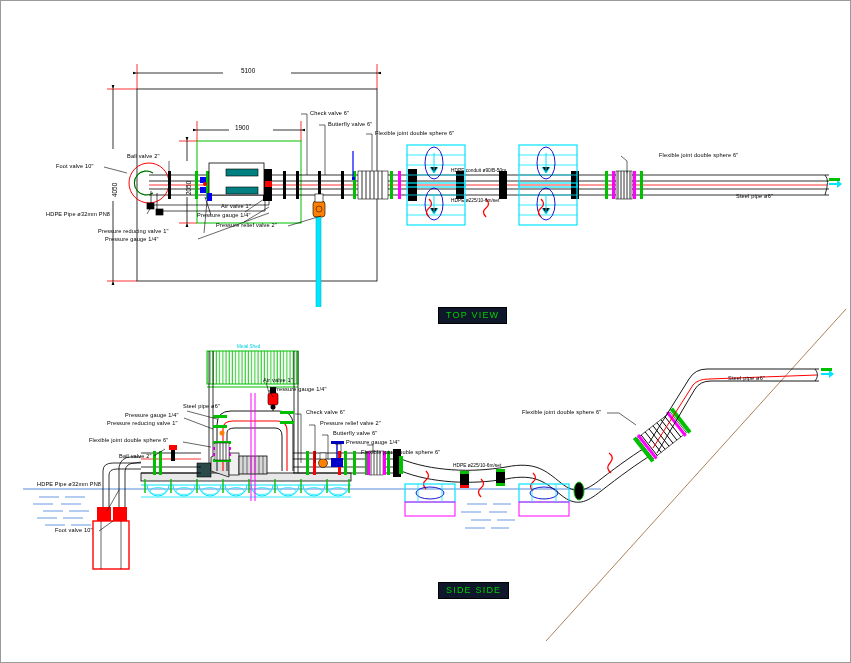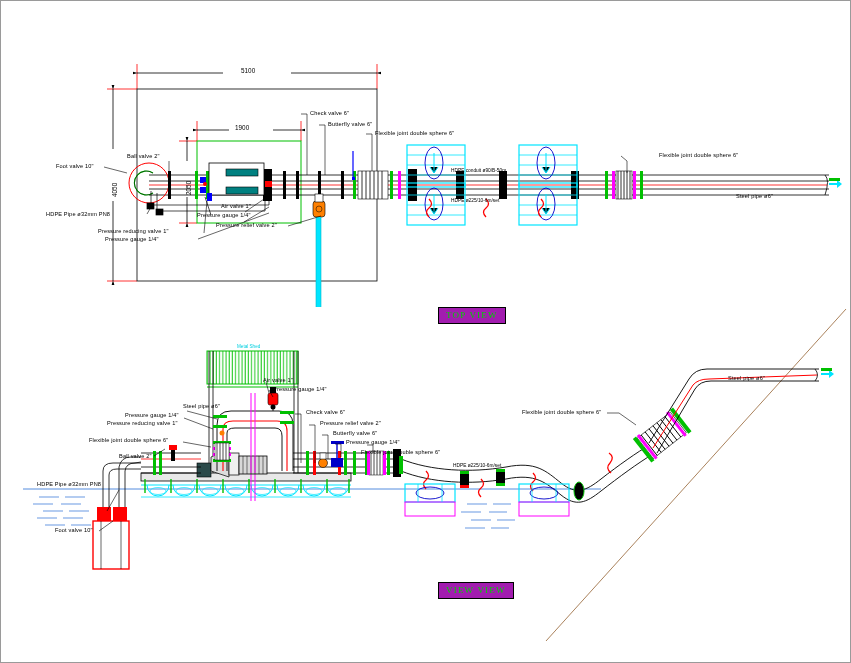--- a/index.html
+++ b/index.html
@@ -3,22 +3,22 @@
 <meta charset="utf-8">
 <style>
   html,body{margin:0;padding:0;background:#ffffff;}
   body{width:851px;height:663px;overflow:hidden;font-family:"Liberation Sans",sans-serif;}
   #sheet{position:relative;width:851px;height:663px;background:#fff;border:1px solid #9a9a9a;box-sizing:border-box;}
   svg{position:absolute;left:0;top:0;}
   .lbl{position:absolute;font-family:"Liberation Sans",sans-serif;font-size:5.6px;color:#000;
        white-space:nowrap;letter-spacing:.15px;line-height:1;}
   .dim{position:absolute;font-family:"Liberation Sans",sans-serif;font-size:6.4px;color:#000;white-space:nowrap;}
   .dimv{transform:rotate(-90deg);transform-origin:left top;}
-  .viewtag{position:absolute;border:1.2px solid #000;background:#a21caf;padding:2px 7px 3px 7px;
-           font-family:Liberation Serif, serif;font-size:9px;color:#00d000;letter-spacing:1.2px;}
+  .viewtag{position:absolute;border:1.2px solid #000;background:#0f172a;padding:2px 7px 3px 7px;
+           font-family:Liberation Sans, sans-serif;font-size:9px;color:#00d000;letter-spacing:1.2px;}
   .cyanlbl{position:absolute;font-family:"Liberation Sans",sans-serif;font-size:4.6px;color:#00cfe0;white-space:nowrap;}
   .tinylbl{position:absolute;font-family:"Liberation Sans",sans-serif;font-size:4.8px;color:#000;white-space:nowrap;}
 </style>
 </head>
 <body>
 
 <div id="sheet">
 
   <svg width="851" height="663" viewBox="0 0 851 663">
     <defs>
@@ -559,15 +559,15 @@
   <div class="lbl" style="left:54px;top:527px;">Foot valve 10"</div>
   <div class="lbl" style="left:305px;top:409px;">Check valve 6"</div>
   <div class="lbl" style="left:319px;top:420px;">Pressure relief valve 2"</div>
   <div class="lbl" style="left:332px;top:430px;">Butterfly valve 6"</div>
   <div class="lbl" style="left:345px;top:439px;">Pressure gauge 1/4"</div>
   <div class="lbl" style="left:360px;top:449px;">Flexible joint double sphere 6"</div>
   <div class="tinylbl" style="left:452px;top:462px;">HDPE ø225/10-6m/set</div>
   <div class="lbl" style="left:521px;top:409px;">Flexible joint double sphere 6"</div>
   <div class="lbl" style="left:727px;top:375px;">Steel pipe ø6"</div>
 
-  <div class="viewtag" style="left:437px;top:581px;">VIEW  VIEW</div>
+  <div class="viewtag" style="left:437px;top:581px;">SIDE  SIDE</div>
 
 </div>
 
 </body></html>

